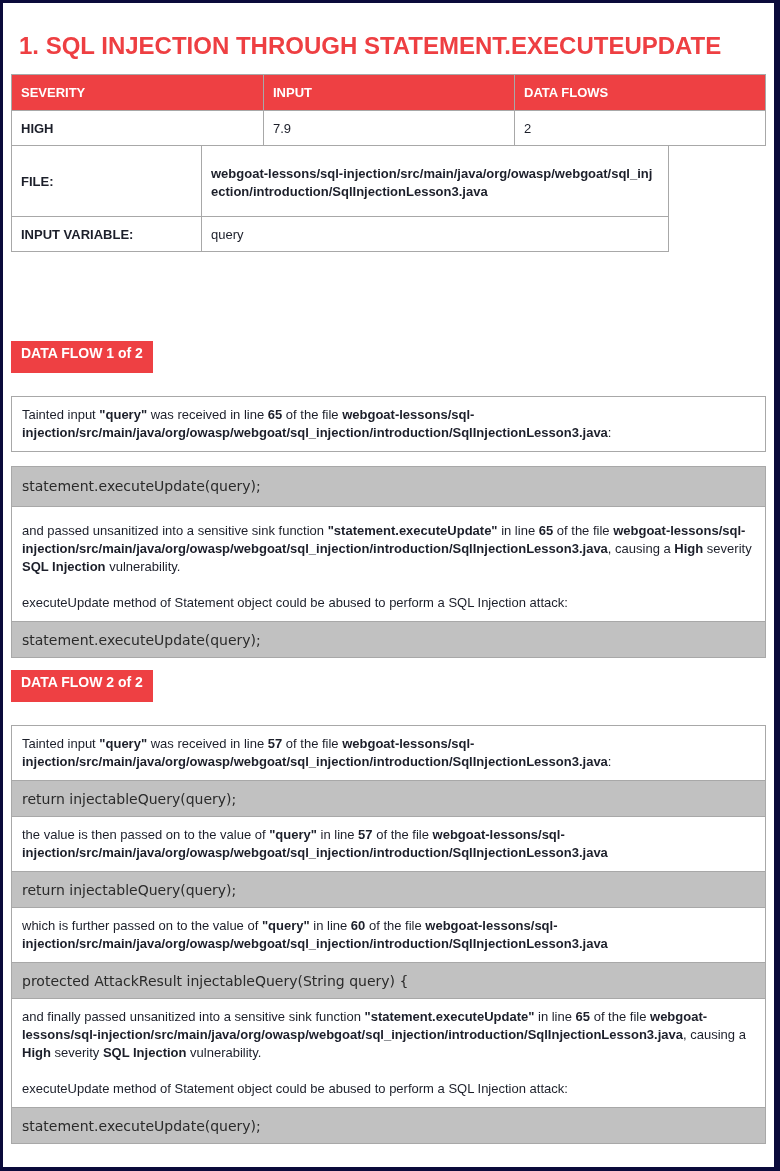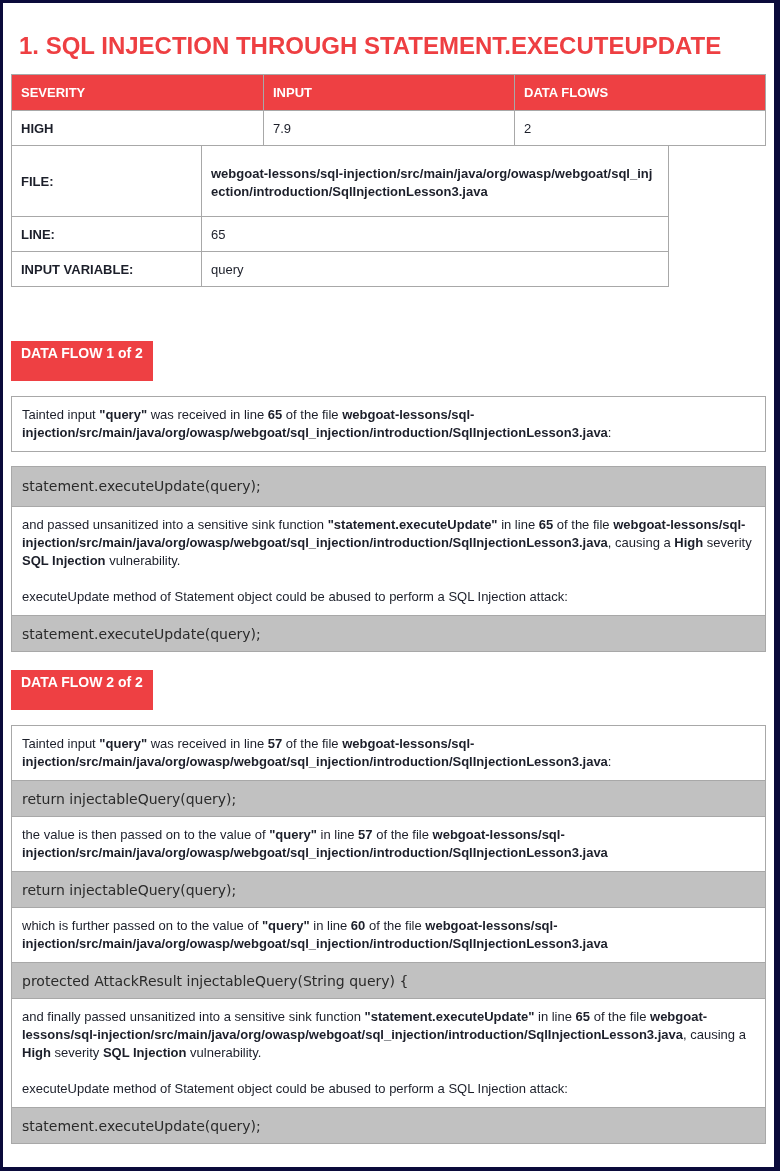--- a/index.html
+++ b/index.html
@@ -37,21 +37,21 @@
   .row1 td { height: 35px; font-weight: 700; }
   .row1 td.val { font-weight: 400; }
   table.detail {
     position: absolute; top: 145px; left: 0; width: 658px;
     border-collapse: collapse; font-size: 13px;
   }
   table.detail td { border: 1px solid #a8a8a8; padding: 0 9px; vertical-align: middle; height: 35px; }
   table.detail td.k { width: 190px; font-weight: 700; }
   table.detail td.file { font-weight: 700; line-height: 18px; height: 71px; padding-top: 3px; }
   .badge {
-    position: absolute; left: 0; height: 40px;
+    position: absolute; left: 0; height: 32px;
     background: #ee4043; color: #fff; font-weight: 700; font-size: 14px;
     padding: 0 10px; line-height: 24px;
   }
   .flow { position: absolute; left: 0; width: 755px; }
   .box {
     border: 1px solid #a8a8a8; background: #fff;
     font-size: 13px; line-height: 18px; padding: 9px 10px;
   }
   .box + .box, .box + .code, .code + .box, .code + .code { border-top: none; }
   .code {
@@ -86,39 +86,35 @@
   </tbody>
     </table>
 
   <table class="detail">
     <tbody>
         <tr>
       <td class="k" style="height:71px">FILE:</td>
       <td class="file" style="word-break:break-all">webgoat-lessons/sql-injection/src/main/java/org/owasp/webgoat/sql_injection/introduction/SqlInjectionLesson3.java</td>
     </tr>
     <tr>
-      <td class="k">LINE:</td>
-      <td>65</td>
-    </tr>
-    <tr>
       <td class="k">INPUT VARIABLE:</td>
       <td>query</td>
     </tr>
   </tbody>
     </table>
 
   <div class="badge" style="top:341px">DATA FLOW 1 of 2</div>
 
   <div class="flow" style="top:396px">
     <div class="box">
       <span>Tainted input </span><span class="b">"query"</span><span> was received in line </span><span class="b">65</span><span> of the file </span><span class="b">webgoat-lessons/sql-injection/src/main/java/org/owasp/webgoat/sql_injection/introduction/SqlInjectionLesson3.java</span><span>:</span>
     </div>
     <div class="gap"></div>
     <div class="code" style="border-top:1px solid #a8a8a8;height:41px;line-height:38px">statement.executeUpdate(query);</div>
-    <div class="box" style="padding-top:9px;padding-bottom:9px">
+    <div class="box" style="padding-top:15px;padding-bottom:9px">
       <span>and passed unsanitized into a sensitive sink function </span><span class="b">"statement.executeUpdate"</span><span> in line </span><span class="b">65</span><span> of the file </span><span class="b">webgoat-lessons/sql-injection/src/main/java/org/owasp/webgoat/sql_injection/introduction/SqlInjectionLesson3.java</span><span>, causing a </span><span class="b">High</span><span> severity </span><span class="b">SQL Injection</span><span> vulnerability.</span>
       <p class="note">executeUpdate method of Statement object could be abused to perform a SQL Injection attack:</p>
     </div>
     <div class="code">statement.executeUpdate(query);</div>
   </div>
 
   <div class="badge" style="top:670px">DATA FLOW 2 of 2</div>
 
   <div class="flow" style="top:725px">
     <div class="box">

